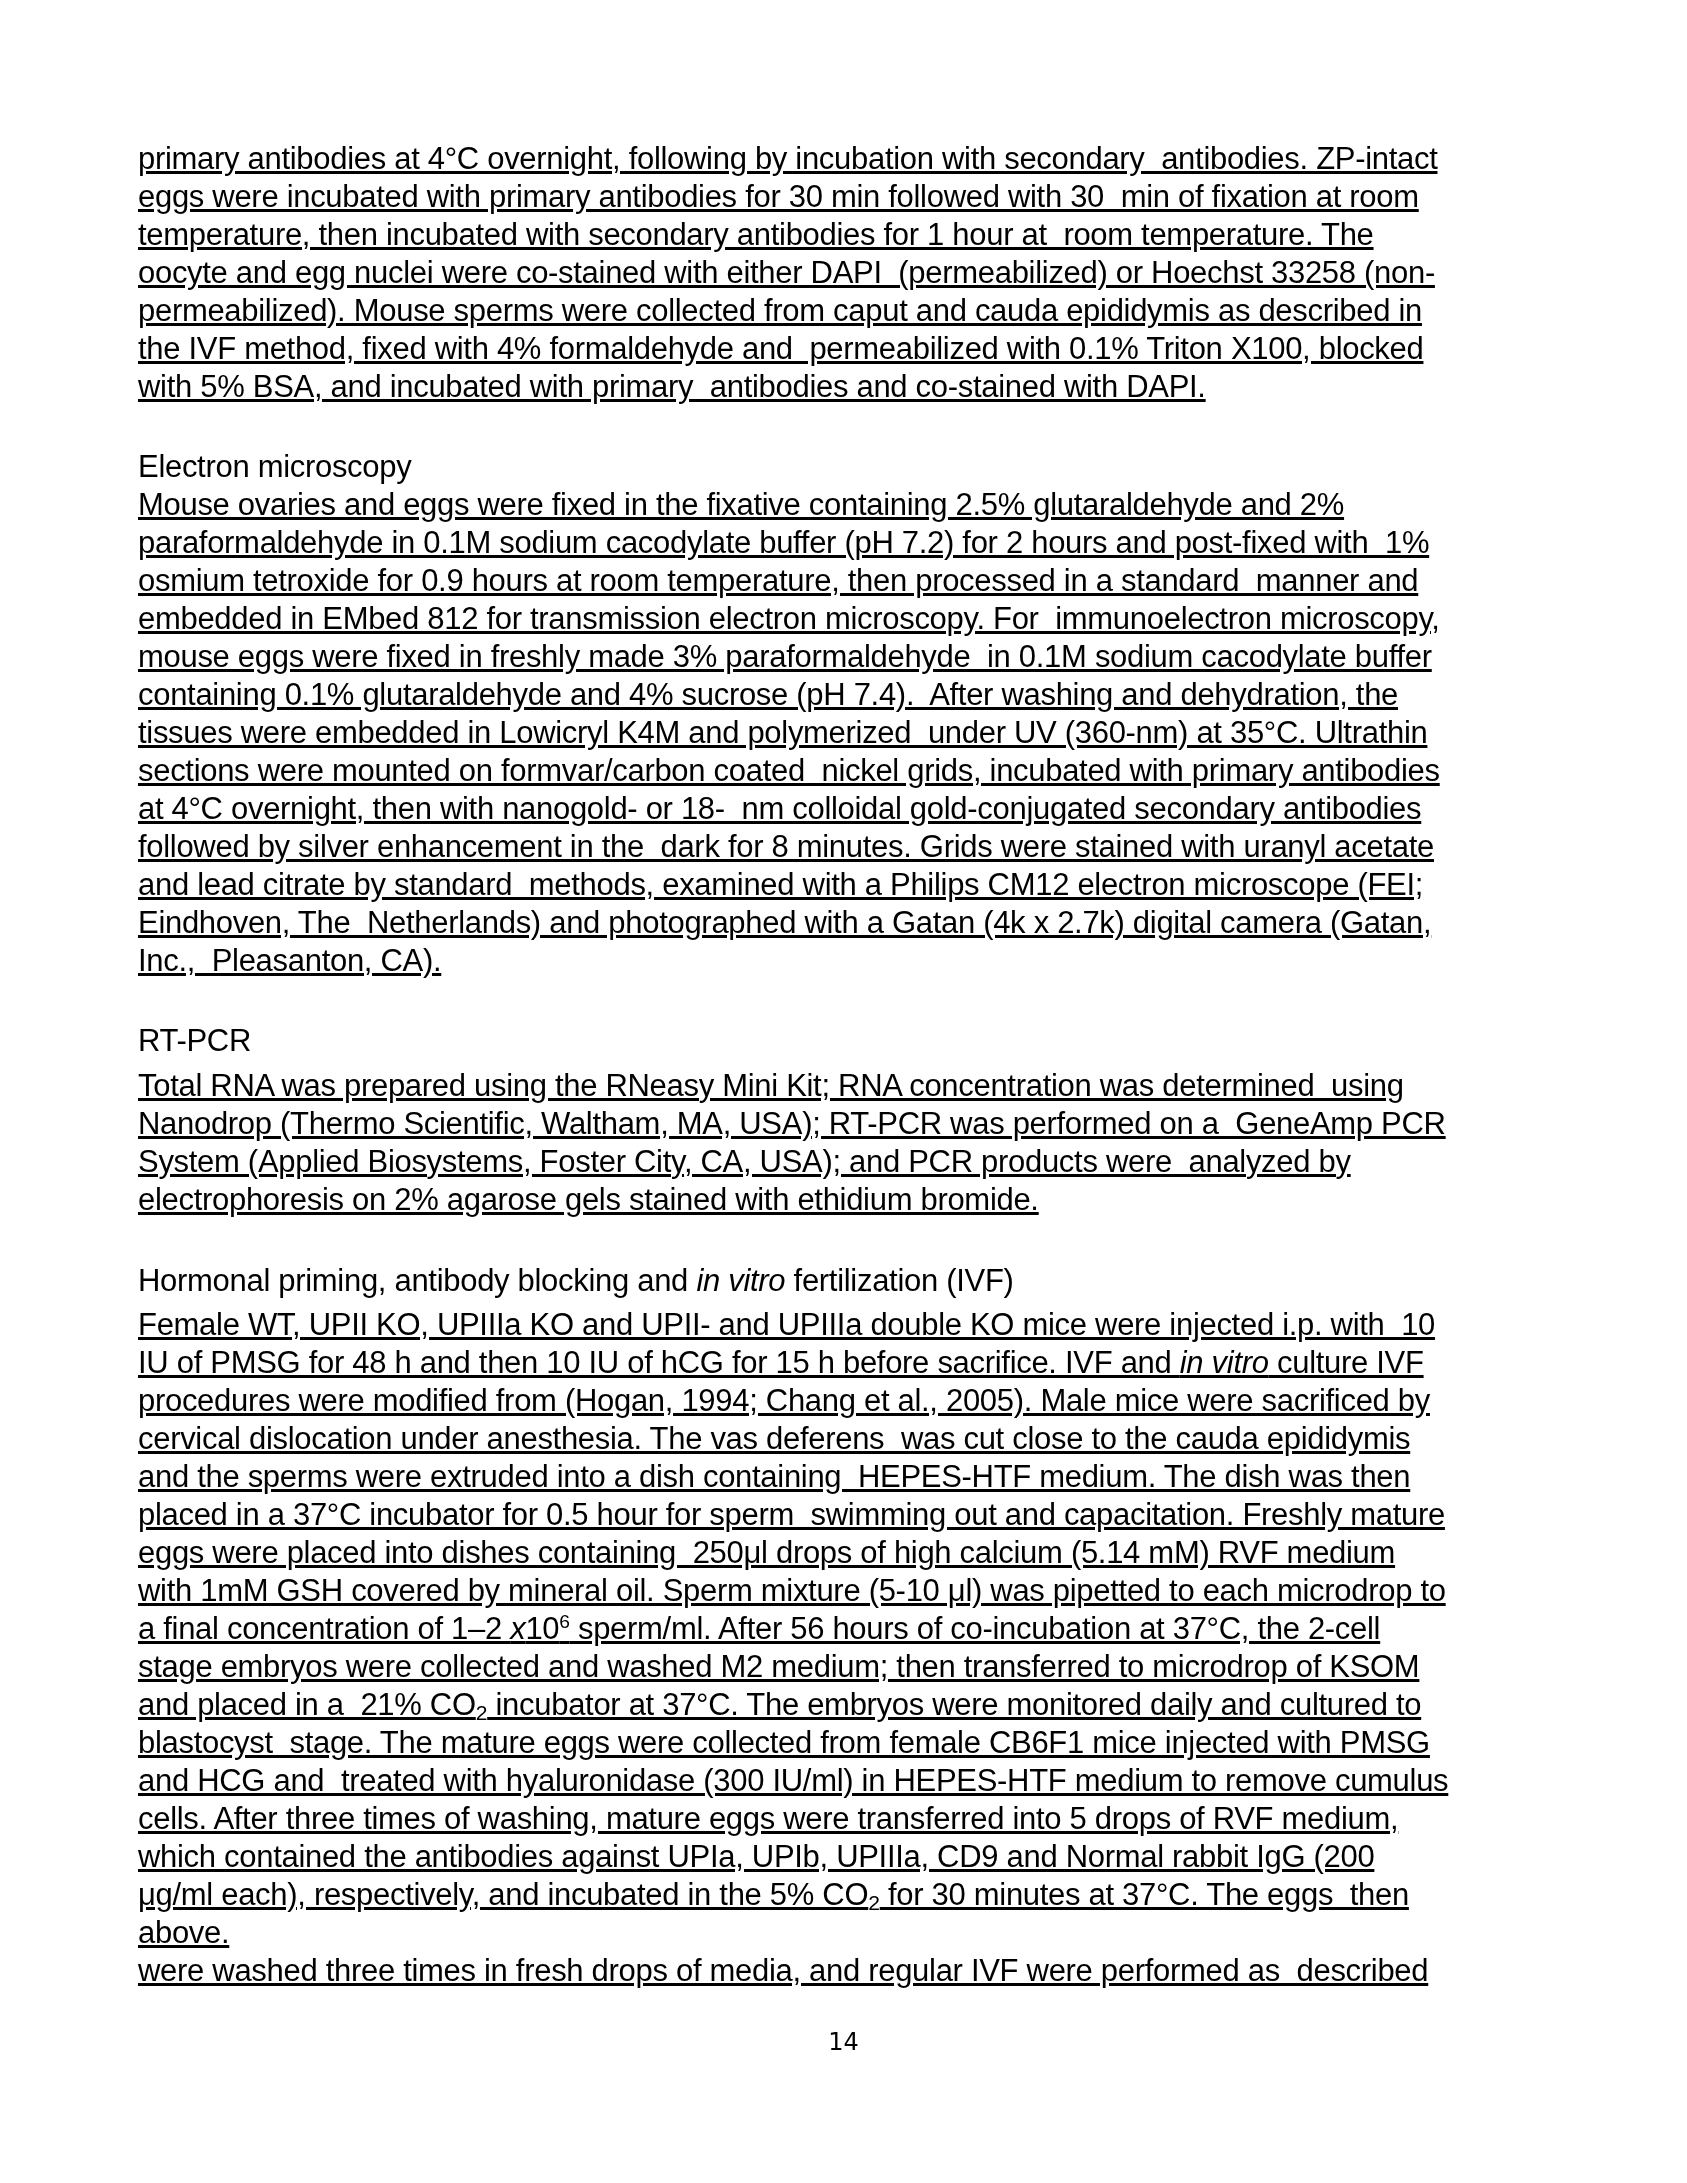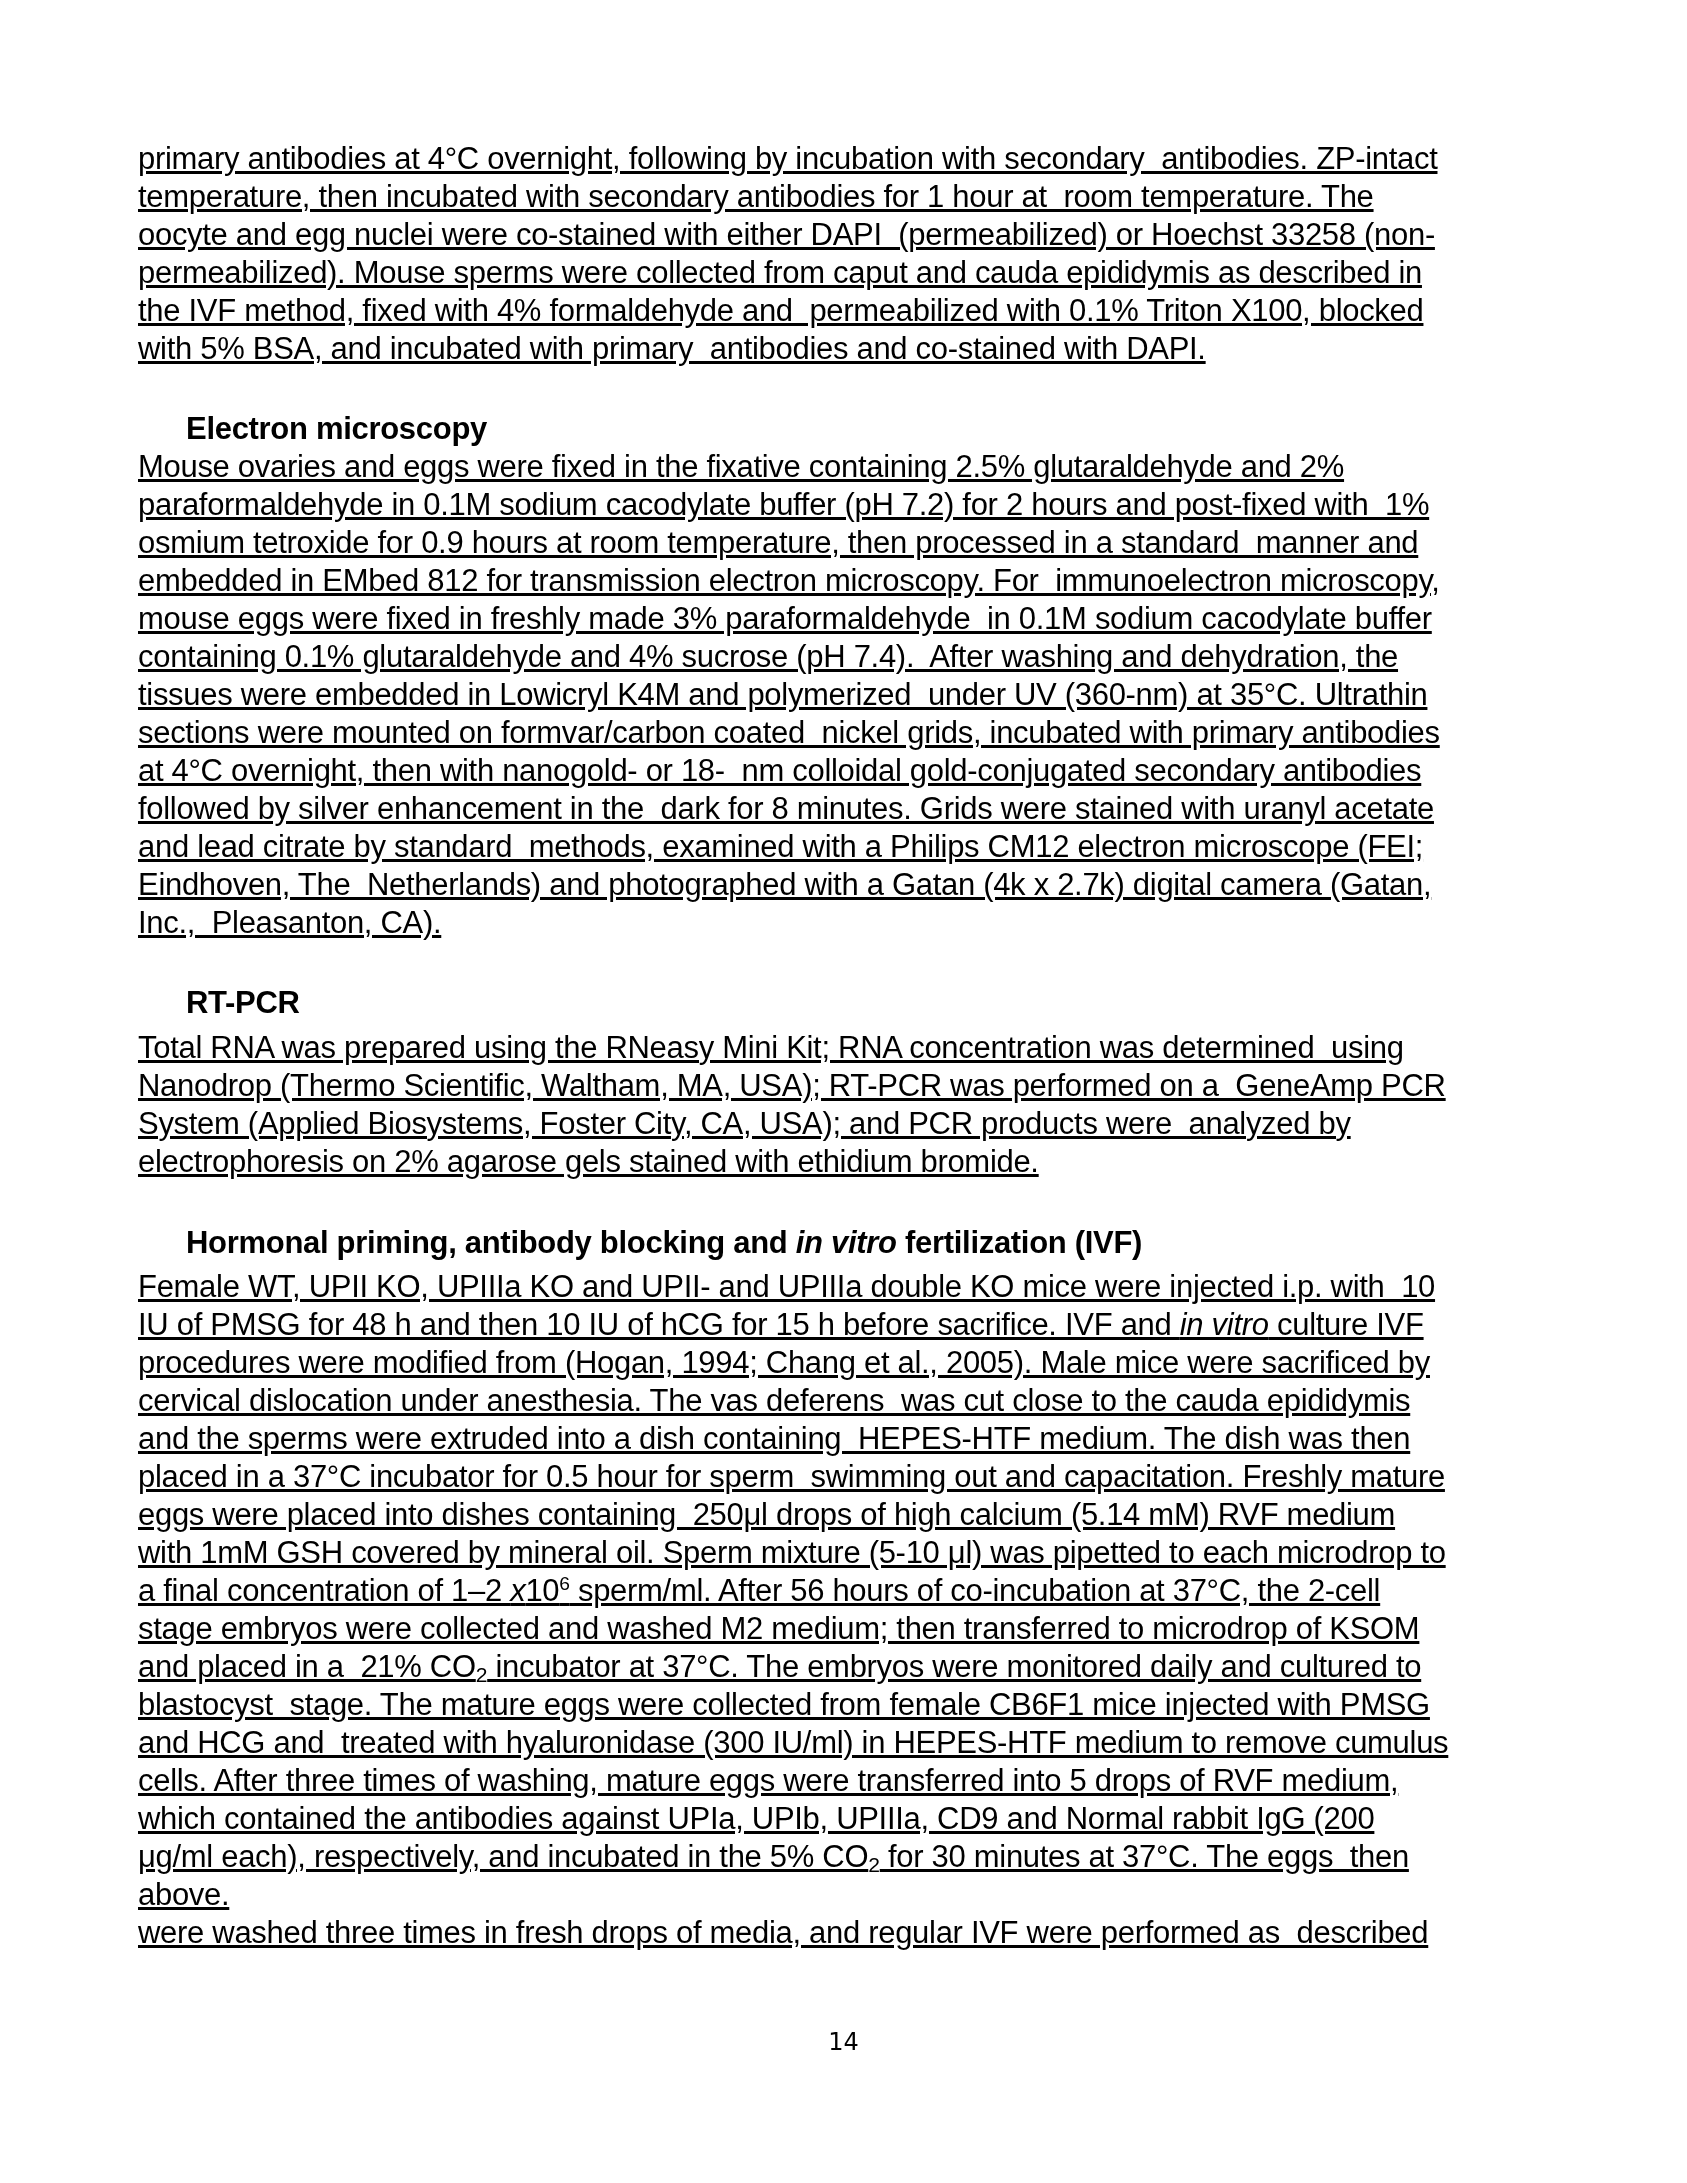--- a/index.html
+++ b/index.html
@@ -24,27 +24,26 @@
     .line {
       font-size: 31px;
       line-height: 38px;
       height: 38px;
       white-space: pre;
       letter-spacing: -0.3px;
       transform-origin: left top;
       text-decoration: underline;
     }
     .heading {
-      font-weight: bold;
+      font-weight: normal;
       font-size: 31px;
       line-height: 38px;
       height: 38px;
       white-space: pre;
       letter-spacing: -0.3px;
-      margin-left: 48px;
     }
     .gap-sm { height: 42px; }
     .gap-md { height: 43px; }
     .gap-after-head { height: 6.6px; }
     em { font-style: italic; }
     sub { font-size: 0.68em; vertical-align: -0.22em; line-height: 0; }
     sup { font-size: 0.62em; vertical-align: 0.55em; line-height: 0; }
     .page-number {
       position: absolute;
       top: 2028px;
@@ -55,20 +54,21 @@
       font-size: 24px;
     }
   </style>
 </head>
 <body>
 
 <div class="page">
 
   <div>
     <div class="line">primary antibodies at 4°C overnight, following by incubation with secondary  antibodies. ZP-intact</div>
+    <div class="line">eggs were incubated with primary antibodies for 30 min followed with 30  min of fixation at room</div>
     <div class="line">temperature, then incubated with secondary antibodies for 1 hour at  room temperature. The</div>
     <div class="line">oocyte and egg nuclei were co-stained with either DAPI  (permeabilized) or Hoechst 33258 (non-</div>
     <div class="line">permeabilized). Mouse sperms were collected from caput and cauda epididymis as described in</div>
     <div class="line">the IVF method, fixed with 4% formaldehyde and  permeabilized with 0.1% Triton X100, blocked</div>
     <div class="line">with 5% BSA, and incubated with primary  antibodies and co-stained with DAPI.</div>
   </div>
 
   <div class="gap-sm"></div>
 
   <div>

